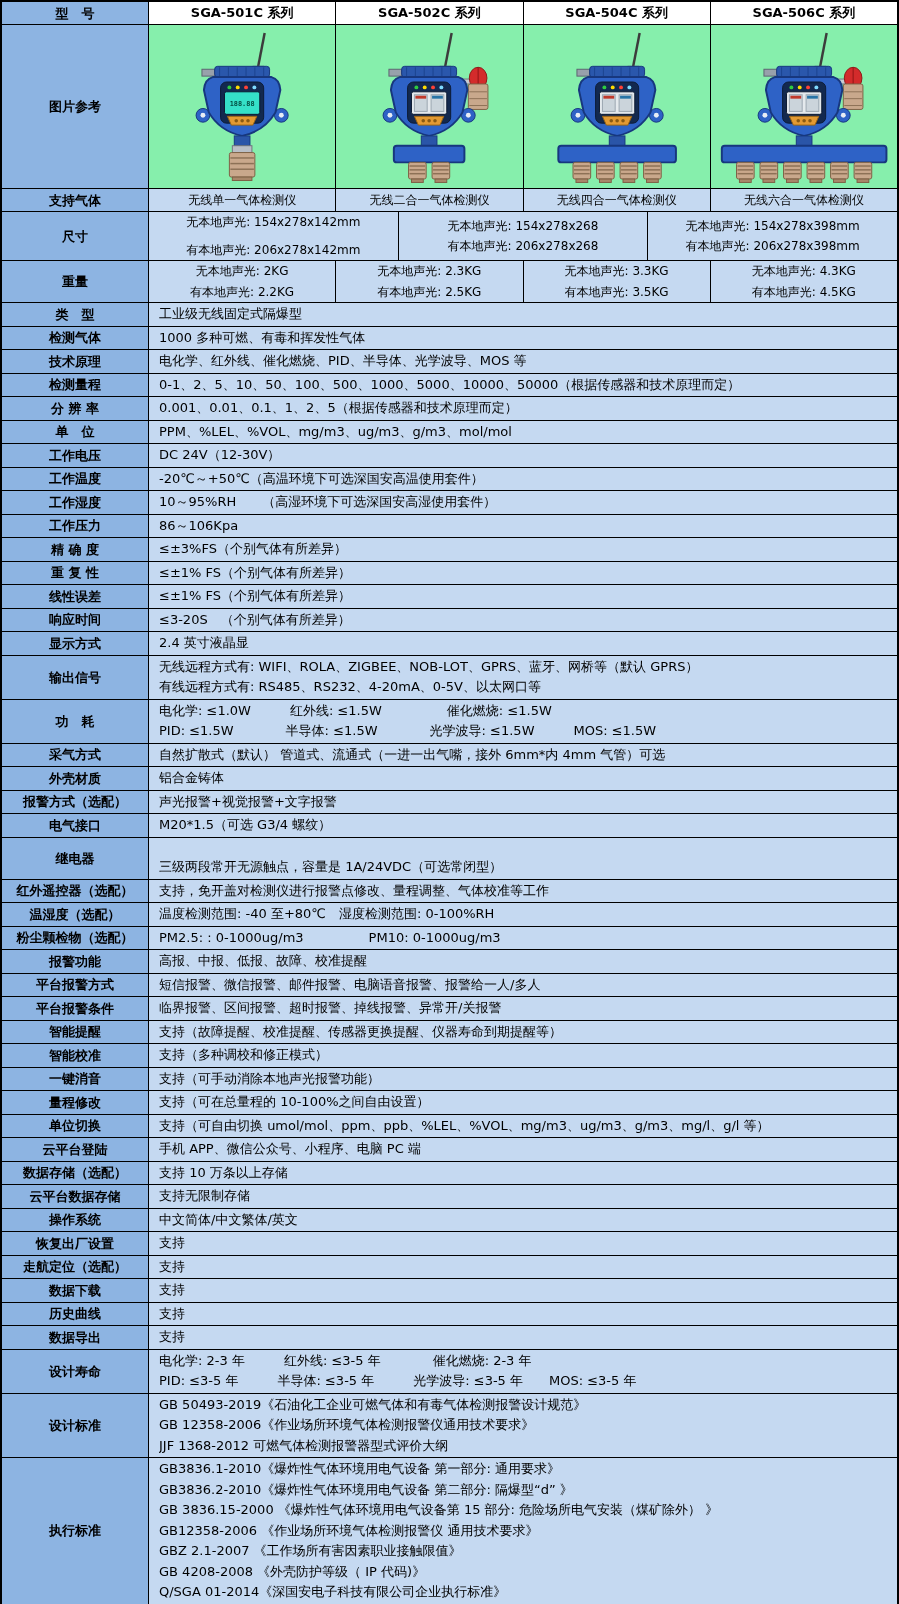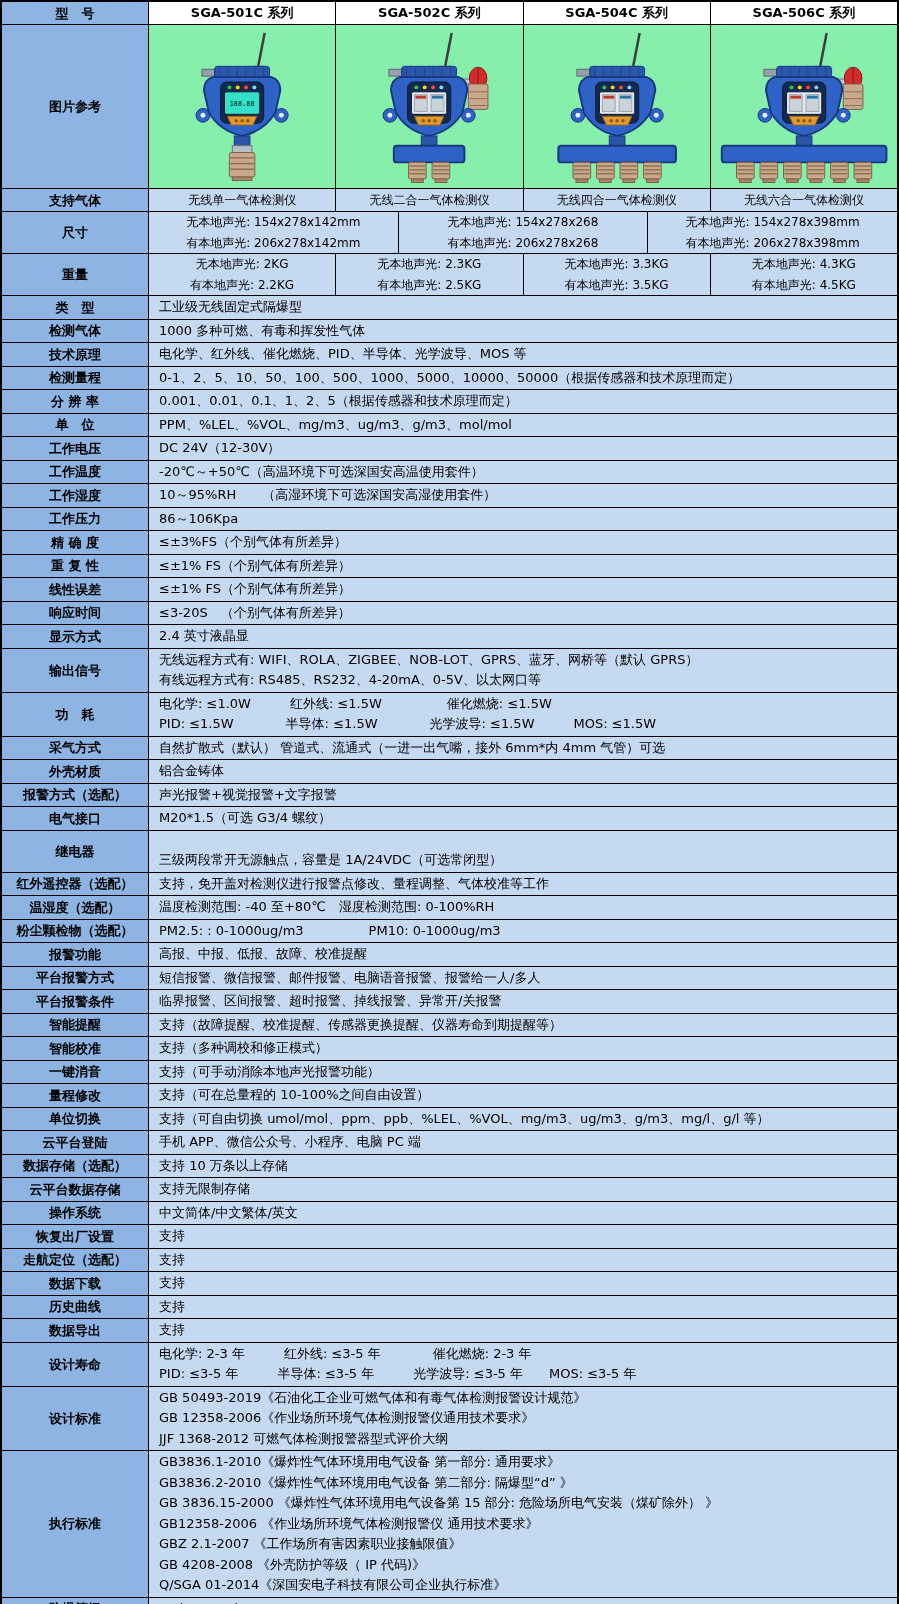--- a/index.html
+++ b/index.html
@@ -302,21 +302,21 @@
           <div class="line">无线四合一气体检测仪</div>
         </div>
         <div class="model-cell">
           <div class="line">无线六合一气体检测仪</div>
         </div>
       </div>
     </div>
     <div class="row">
       <div class="label-cell">尺寸</div>
       <div class="value-area">
-        <div class="model-cell" style="min-height: 41px;">
+        <div class="model-cell" style="min-height: 41px; gap: 7px;">
           <div class="line">无本地声光: 154x278x142mm</div>
           <div class="line">有本地声光: 206x278x142mm</div>
         </div>
         <div class="model-cell" style="min-height: 41px;">
           <div class="line">无本地声光: 154x278x268</div>
           <div class="line">有本地声光: 206x278x268</div>
         </div>
         <div class="model-cell" style="min-height: 41px;">
           <div class="line">无本地声光: 154x278x398mm</div>
           <div class="line">有本地声光: 206x278x398mm</div>

